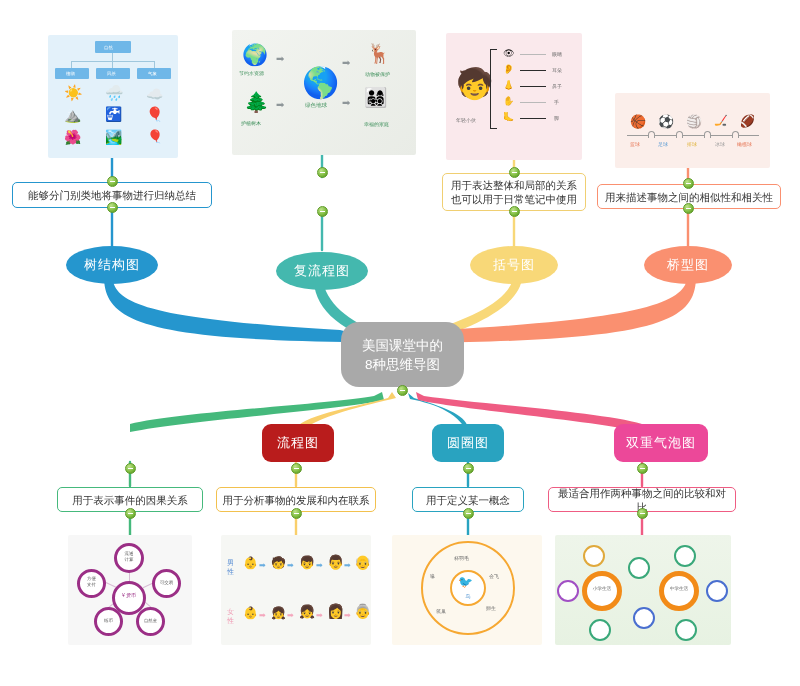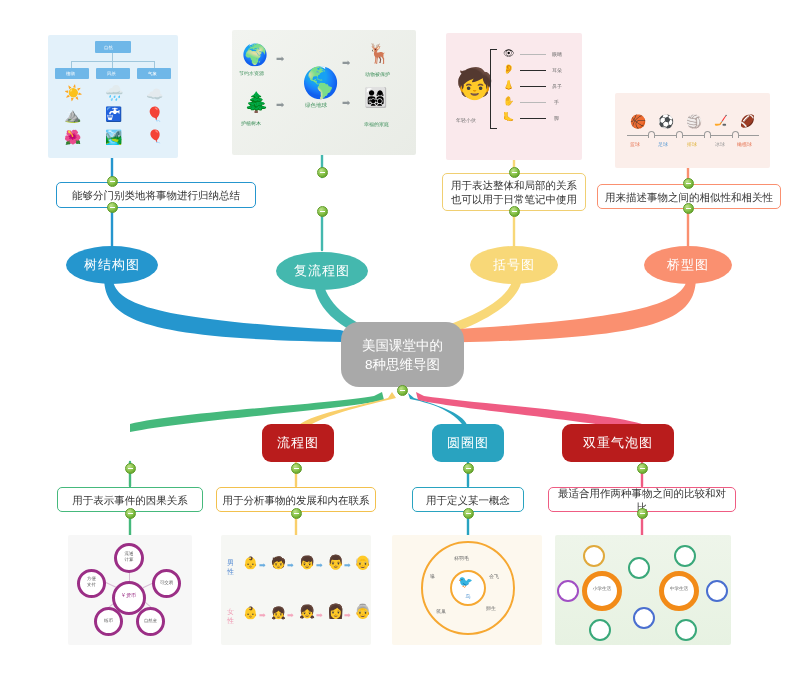--- a/index.html
+++ b/index.html
@@ -205,21 +205,21 @@
       <div class="circ" style="left:89px; top:38px; width:7px; height:7px; border:1px solid #9b9b9b; border-bottom:none; border-radius:50% 50% 0 0; background:#fbeeea;"></div>
       <div class="circ" style="left:117px; top:38px; width:7px; height:7px; border:1px solid #9b9b9b; border-bottom:none; border-radius:50% 50% 0 0; background:#fbeeea;"></div>
       <div class="lbl" style="left:15px; top:48px; color:#e77a5a;">篮球</div>
       <div class="lbl" style="left:43px; top:48px; color:#5a9bd4;">足球</div>
       <div class="lbl" style="left:72px; top:48px; color:#e0b33a;">排球</div>
       <div class="lbl" style="left:100px; top:48px; color:#9b9b9b;">冰球</div>
       <div class="lbl" style="left:122px; top:48px; color:#e77a5a;">橄榄球</div>
     </div>
   </div>
 
-  <div class="desc" style="left:12px; top:182px; width:200px; height:26px; border-color:#2596ce;margin-left:44px;">能够分门别类地将事物进行归纳总结</div>
+  <div class="desc" style="left:12px; top:182px; width:200px; height:26px; border-color:#2596ce;">能够分门别类地将事物进行归纳总结</div>
   <div class="desc" style="left:597px; top:184px; width:184px; height:25px; border-color:#fa9070;">用来描述事物之间的相似性和相关性</div>
   <div class="desc" style="left:442px; top:173px; width:144px; height:38px; border-color:#f0cf72;">用于表达整体和局部的关系
 也可以用于日常笔记中使用</div>
 
   <div class="node ellipse" style="left:66px; top:246px; width:92px; height:38px; background:#2596ce;">
     <span>树结构图</span>
   </div>
   <div class="node ellipse" style="left:276px; top:252px; width:92px; height:38px; background:#44b8ae;">
     <span>复流程图</span>
   </div>
@@ -234,21 +234,21 @@
     <span>美国课堂中的</span>
     <span>8种思维导图</span>
   </div>
 
   <div class="node rrect" style="left:262px; top:424px; width:72px; height:38px; background:#b91c1c;">
     <span>流程图</span>
   </div>
   <div class="node rrect" style="left:432px; top:424px; width:72px; height:38px; background:#29a3c0;">
     <span>圆圈图</span>
   </div>
-  <div class="node rrect" style="left:562px; top:424px; width:112px; height:38px; background:#b91c1c;">
+  <div class="node rrect" style="left:614px; top:424px; width:94px; height:38px; background:#ec4899;">
     <span>双重气泡图</span>
   </div>
 
   <div class="desc" style="left:57px; top:487px; width:146px; height:25px; border-color:#45b97c;">用于表示事件的因果关系</div>
   <div class="desc" style="left:216px; top:487px; width:160px; height:25px; border-color:#f2c14e;">用于分析事物的发展和内在联系</div>
   <div class="desc" style="left:412px; top:487px; width:112px; height:25px; border-color:#29a3c0;">用于定义某一概念</div>
   <div class="desc" style="left:548px; top:487px; width:188px; height:25px; border-color:#ef5c83;">最适合用作两种事物之间的比较和对比</div>
 
   <div class="thumb" style="left:68px; top:535px; width:124px; height:110px; background:#f7f7f7;">
     <div class="thumb-inner">

